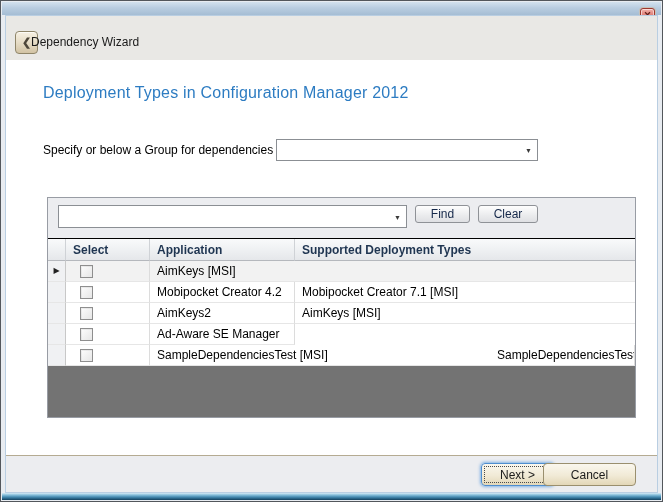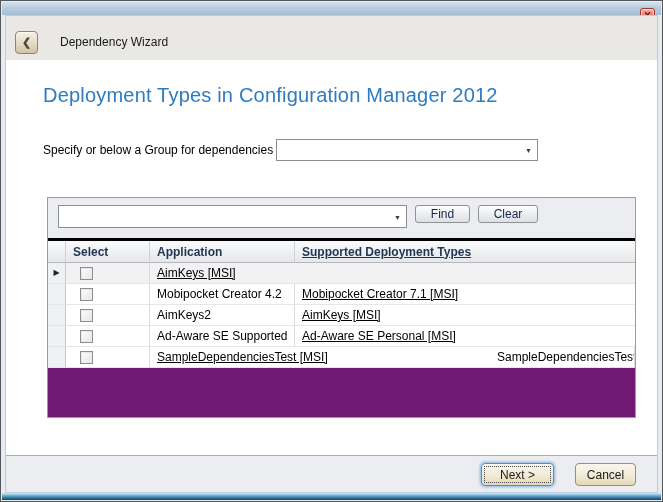--- a/index.html
+++ b/index.html
@@ -33,26 +33,26 @@
   }
   .header-strip { position:relative; height:44px; background:#e9e8e5; flex:none; }
   .back-button {
     position:absolute; left:9px; top:15px; width:23px; height:23px;
     border:1px solid #8f8569; border-radius:4px;
     background:linear-gradient(180deg,#f7f1e4 0%,#e6dcc6 50%,#d2c3a4 100%);
     box-shadow:inset 0 1px 0 rgba(255,255,255,.7);
     display:flex; align-items:center; justify-content:center;
     color:#4d463a; font-size:11px; font-weight:bold; cursor:pointer;
   }
-  .window-title { position:absolute; left:54px; top:15px; line-height:23px; color:#1a1a1a; }
+  .window-title { position:absolute; left:25px; top:15px; line-height:23px; color:#1a1a1a; }
 
   .content { position:relative; flex:1; background:#fff; }
   .page-heading {
     position:absolute; left:37px; top:24px;
-    font-size:20px; letter-spacing:.2px;
+    font-size:16px; letter-spacing:.2px;
   }
   .group-label { position:absolute; left:37px; top:83px; }
   .combo {
     position:absolute; height:22px; border:1px solid #8b8f94; background:#fff;
   }
   .combo input {
     position:absolute; left:2px; top:1px; right:18px; bottom:1px; width:calc(100% - 20px);
     border:none; outline:none; font:inherit; background:transparent;
   }
   .combo .arrow {
@@ -71,38 +71,38 @@
     position:absolute; top:7px; height:18px;
     border:1px solid #8f9297; border-radius:3px;
     background:linear-gradient(180deg,#fefefe 0%,#eaebed 60%,#dfe0e3 100%);
     font:inherit; color:#15284a; cursor:pointer;
   }
   .btn-find { left:367px; width:55px; }
   .btn-clear { left:430px; width:60px; }
 
   .grid {
     position:absolute; left:0; right:0; top:40px; bottom:0;
-    background:#701a75; border-top:3px solid #000000; overflow:hidden;
+    background:#737373; border-top:1px solid #000000; overflow:hidden;
   }
   .tr { display:flex; height:21px; background:#fff; }
   .tr.header { height:22px; }
   .tr.current { background:#f2f2f2; }
   .td, .th { flex:none; display:flex; align-items:center; padding-left:7px; overflow:hidden; white-space:nowrap; }
   .th {
     font-weight:bold; color:#1f3551;
     background:linear-gradient(180deg,#f9fafb 0%,#eef0f2 55%,#e5e7ea 100%);
     border-right:1px solid #cfd2d6; border-bottom:1px solid #b5b8bd;
   }
   .td { border-right:1px solid #dcdcdc; border-bottom:1px solid #e6e6e6; }
   .col-rowhdr { width:18px; padding-left:0; justify-content:center; }
   .td.col-rowhdr { background:#f0f1f3; border-right:1px solid #c8c8c8; }
   .th.col-rowhdr { padding-left:0; }
   .col-select { width:84px; }
   .col-app { width:145px; }
-  .col-types { flex:1; border-right:none;text-decoration:underline; }
+  .col-types { flex:1; border-right:none; }
   .current-row-arrow { font-size:8px; color:#222; line-height:1; }
   .checkbox {
     width:13px; height:13px; margin-left:7px;
     border:1px solid #8e8e8e; background:linear-gradient(135deg,#fdfdfd 0%,#e6e6e6 100%);
     box-shadow:inset 1px 1px 0 rgba(0,0,0,.06); cursor:pointer;
   }
 
   .footer {
     position:relative; flex:none; height:37px;
     background:#ecedf0; border-top:1px solid #b5ab92;
@@ -111,21 +111,21 @@
     position:absolute; top:7px; height:23px;
     border:1px solid #9a8f6e; border-radius:4px;
     background:linear-gradient(180deg,#faf7ee 0%,#f1ead6 55%,#e3d7b8 100%);
     font:inherit; color:#1b1b1b; cursor:pointer;
   }
   .btn-next {
     right:103px; width:73px;
     border-color:#4f8ed0; box-shadow:0 0 3px 1px rgba(94,158,221,.75);
     outline:1px dotted #4a4a4a; outline-offset:-4px;
   }
-  .btn-cancel { right:21px; width:61px; }
+  .btn-cancel { right:21px; width:93px; }
 </style>
 </head>
 <body>
 
 <div class="window">
   <div class="titlebar"></div>
   <div class="close-btn">
     <span>✕</span>
   </div>
 
@@ -189,22 +189,21 @@
             </div>
             <div class="td col-app">AimKeys2</div>
             <div class="td col-types">AimKeys [MSI]</div>
           </div>
 
           <div class="tr">
             <div class="td col-rowhdr"></div>
             <div class="td col-select">
               <div class="checkbox"></div>
             </div>
-            <div class="td col-app">Ad-Aware SE Supported</div>
-            <div class="td col-types">Ad-Aware SE Personal [MSI]</div>
+            <div class="td col-app">Ad-Aware SE Manager</div>
           </div>
 
           <div class="tr">
             <div class="td col-rowhdr"></div>
             <div class="td col-select">
               <div class="checkbox"></div>
             </div>
             <div class="td col-types">SampleDependenciesTest [MSI]</div>
             <div class="td col-app">SampleDependenciesTest</div>
           </div>

